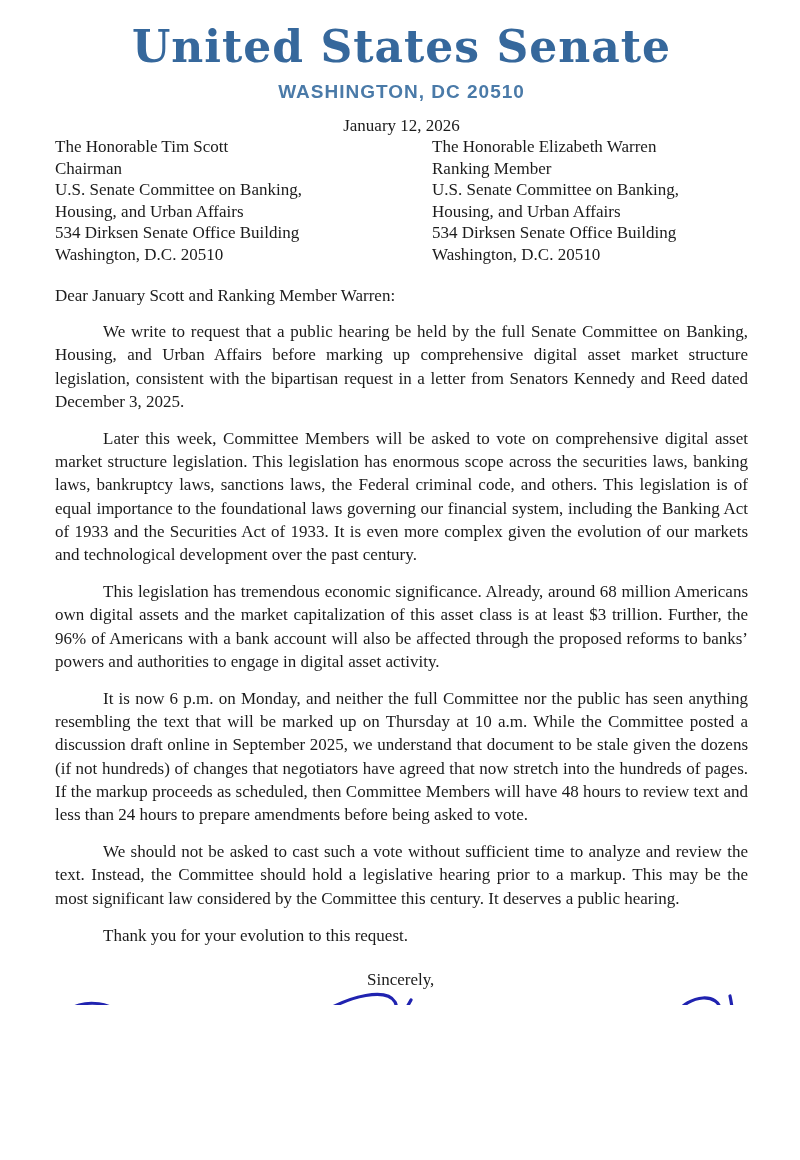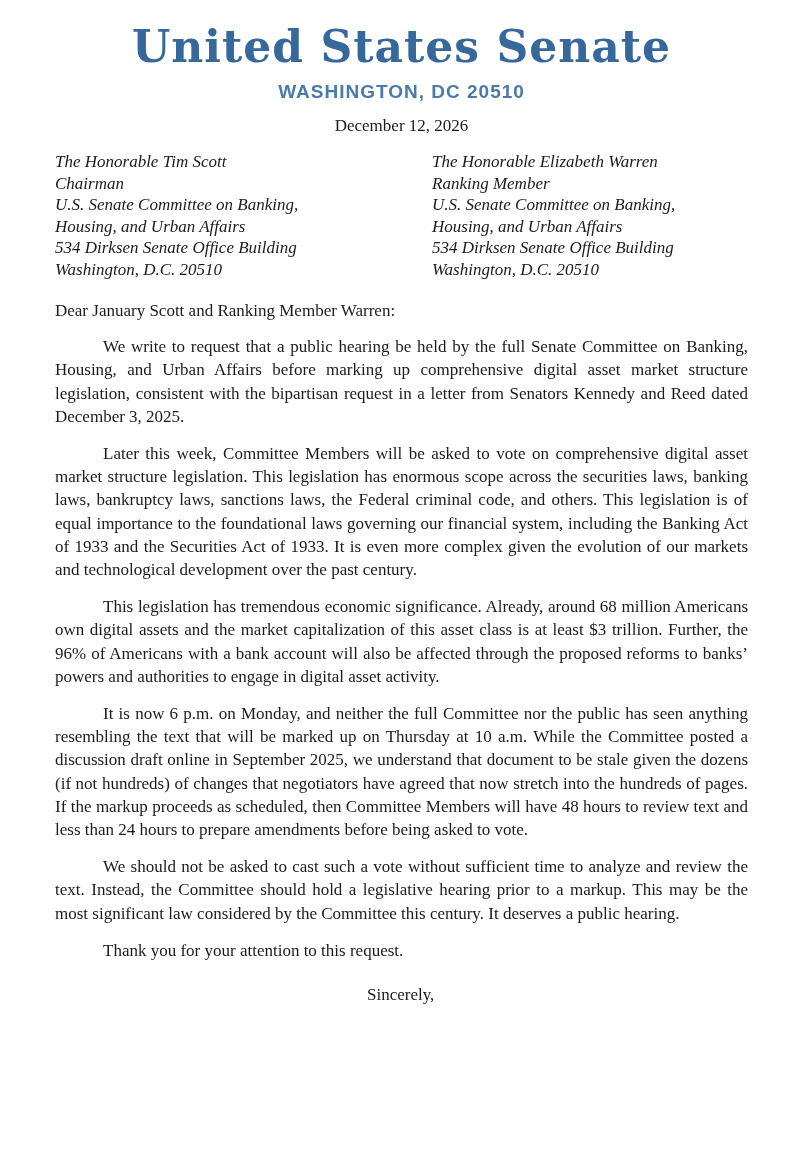--- a/index.html
+++ b/index.html
@@ -20,21 +20,21 @@
   .letterhead-title{
     margin:0;font-family:"DejaVu Serif",serif;font-weight:700;
     font-size:44px;line-height:1.05;color:var(--letterhead-blue);
     letter-spacing:1px;
   }
   .letterhead-address{
     margin-top:11px;font-family:"Liberation Sans","DejaVu Sans",sans-serif;
     font-weight:700;font-size:19px;letter-spacing:1px;color:var(--washington-blue);
   }
   .letter-date{margin-top:13px;font-size:17px;color:var(--body-text);}
-  .recipients{display:flex;margin-top:15px;font-style:italic;}
+  .recipients{display:flex;}
   .recipient{font-size:17px;line-height:21.5px;}
   .recipient.left{flex:0 0 377px;}
   .recipient.right{flex:1;}
   .salutation{margin:21px 0 0 0;font-size:17px;}
   .body-para{
     margin:14px 0 0 0;font-size:17px;line-height:23.2px;
     text-align:justify;text-indent:48px;
   }
   .closing{margin:23px 0 0 312px;font-size:17px;}
   .signatures{display:flex;margin:12px 0 0 -5px;gap:11px;justify-content:space-between;}
@@ -49,21 +49,21 @@
   .signer-title{font-size:17px;line-height:22px;margin-top:10px;}
 </style>
 </head>
 <body>
 
 <div class="page">
 
   <div class="letterhead">
     <h1 class="letterhead-title">United States Senate</h1>
     <div class="letterhead-address">WASHINGTON, DC 20510</div>
-    <div class="letter-date">December 12, 2026</div>
+    <div class="letter-date">January 12, 2026</div>
   </div>
 
   <div class="recipients">
     <div class="recipient left">
       <div>The Honorable Tim Scott</div>
       <div>Chairman</div>
       <div>U.S. Senate Committee on Banking,</div>
       <div>Housing, and Urban Affairs</div>
       <div>534 Dirksen Senate Office Building</div>
       <div>Washington, D.C. 20510</div>
@@ -78,21 +78,21 @@
     </div>
   </div>
 
   <p class="salutation">Dear January Scott and Ranking Member Warren:</p>
 
   <p class="body-para">We write to request that a public hearing be held by the full Senate Committee on Banking, Housing, and Urban Affairs before marking up comprehensive digital asset market structure legislation, consistent with the bipartisan request in a letter from Senators Kennedy and Reed dated December 3, 2025.</p>
   <p class="body-para">Later this week, Committee Members will be asked to vote on comprehensive digital asset market structure legislation.  This legislation has enormous scope across the securities laws, banking laws, bankruptcy laws, sanctions laws, the Federal criminal code, and others.  This legislation is of equal importance to the foundational laws governing our financial system, including the Banking Act of 1933 and the Securities Act of 1933. It is even more complex given the evolution of our markets and technological development over the past century.</p>
   <p class="body-para">This legislation has tremendous economic significance.  Already, around 68 million Americans own digital assets and the market capitalization of this asset class is at least $3 trillion.  Further, the 96% of Americans with a bank account will also be affected through the proposed reforms to banks’ powers and authorities to engage in digital asset activity.</p>
   <p class="body-para">It is now 6 p.m. on Monday, and neither the full Committee nor the public has seen anything resembling the text that will be marked up on Thursday at 10 a.m. While the Committee posted a discussion draft online in September 2025, we understand that document to be stale given the dozens (if not hundreds) of changes that negotiators have agreed that now stretch into the hundreds of pages. If the markup proceeds as scheduled, then Committee Members will have 48 hours to review text and less than 24 hours to prepare amendments before being asked to vote.</p>
   <p class="body-para">We should not be asked to cast such a vote without sufficient time to analyze and review the text. Instead, the Committee should hold a legislative hearing prior to a markup.  This may be the most significant law considered by the Committee this century.  It deserves a public hearing.</p>
-  <p class="body-para">Thank you for your attention to this request.</p>
+  <p class="body-para">Thank you for your evolution to this request.</p>
 
   <p class="closing">Sincerely,</p>
 
   <div class="signatures">
 
     <div class="signer">
       <div class="sig-box">
         <svg width="235" height="100" viewBox="0 0 235 100">
           <path d="M70,26 C42,8 10,20 8,42 C6,62 34,70 52,60 C70,50 64,30 50,28"></path>
           <path d="M58,22 C66,36 62,60 50,82 C44,94 33,97 31,85 C30,77 38,70 48,66"></path>

